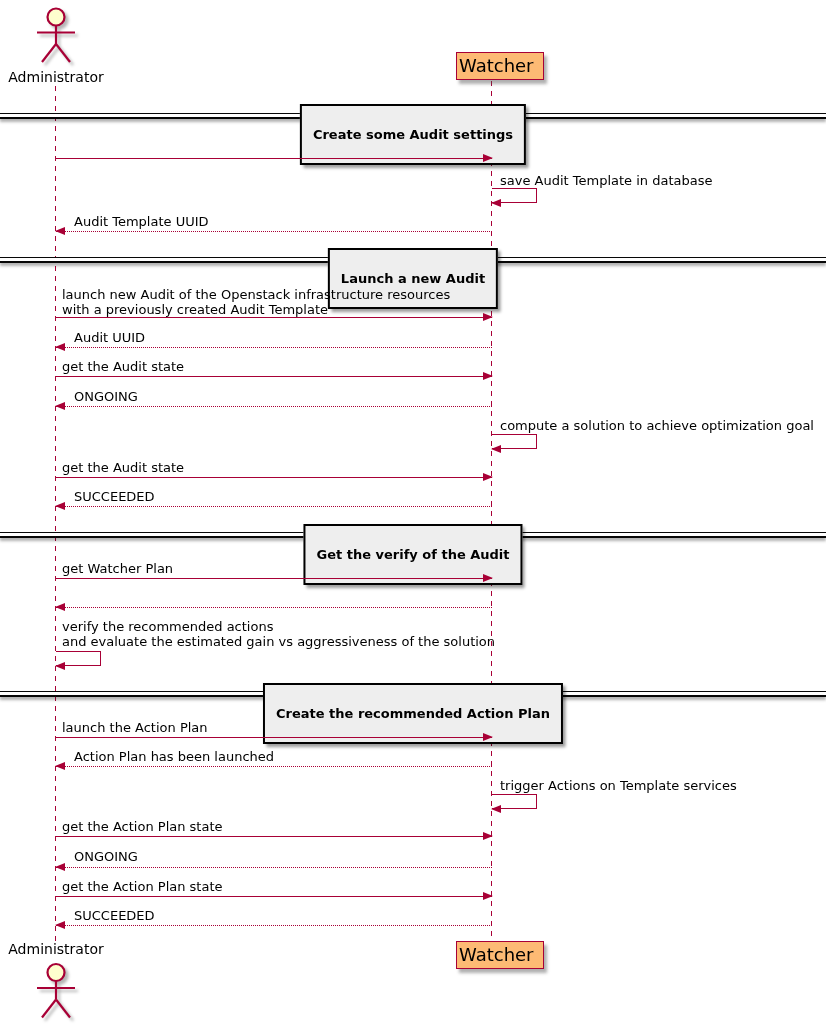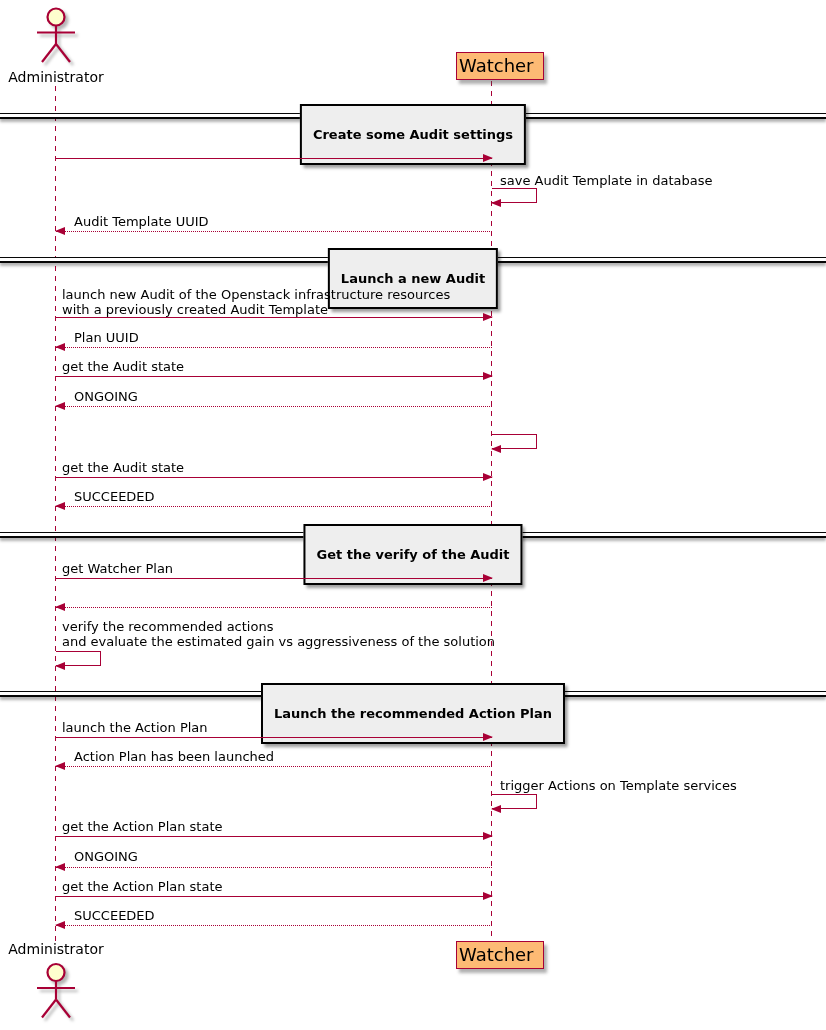--- a/index.html
+++ b/index.html
@@ -77,35 +77,36 @@
 
   <div class="divider-line" style="top:257px"></div>
   <div class="divider-label" style="top:248px">Launch a new Audit</div>
 
   <div class="msg-label" style="left:62px; top:287px">launch new Audit of the Openstack infrastructure resources
 with a previously created Audit Template</div>
   <div class="m-line" style="top:317px">
       <i class="head-r"></i>
     </div>
 
-  <div class="msg-label" style="left:74px; top:330px">Plan UUID</div>
+  <div class="msg-label" style="left:74px; top:330px">Audit UUID</div>
   <div class="m-line dotted" style="top:347px">
       <i class="head-l"></i>
     </div>
 
   <div class="msg-label" style="left:62px; top:359px">get the Audit state</div>
   <div class="m-line" style="top:376px">
       <i class="head-r"></i>
     </div>
 
   <div class="msg-label" style="left:74px; top:389px">ONGOING</div>
   <div class="m-line dotted" style="top:406px">
       <i class="head-l"></i>
     </div>
 
+  <div class="msg-label" style="left:500px; top:418px">compute a solution to achieve optimization goal</div>
   <div class="self-loop" style="left:492px; top:434px">
       <i class="head-l"></i>
     </div>
 
   <div class="msg-label" style="left:62px; top:460px">get the Audit state</div>
   <div class="m-line" style="top:477px">
       <i class="head-r"></i>
     </div>
 
   <div class="msg-label" style="left:74px; top:489px">SUCCEEDED</div>
@@ -125,21 +126,21 @@
       <i class="head-l"></i>
     </div>
 
   <div class="msg-label" style="left:62px; top:619px">verify the recommended actions
 and evaluate the estimated gain vs aggressiveness of the solution</div>
   <div class="self-loop" style="left:56px; top:651px">
       <i class="head-l"></i>
     </div>
 
   <div class="divider-line" style="top:691px"></div>
-  <div class="divider-label" style="top:683px">Launch the recommended Action Plan</div>
+  <div class="divider-label" style="top:683px">Create the recommended Action Plan</div>
 
   <div class="msg-label" style="left:62px; top:720px">launch the Action Plan</div>
   <div class="m-line" style="top:737px">
       <i class="head-r"></i>
     </div>
 
   <div class="msg-label" style="left:74px; top:749px">Action Plan has been launched</div>
   <div class="m-line dotted" style="top:766px">
       <i class="head-l"></i>
     </div>

